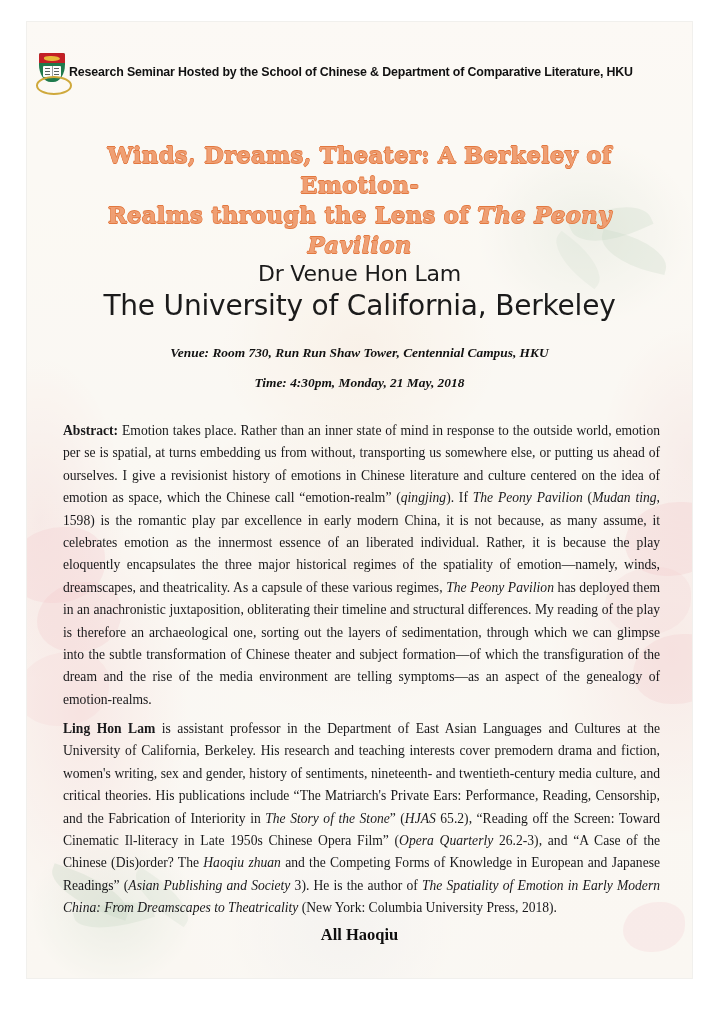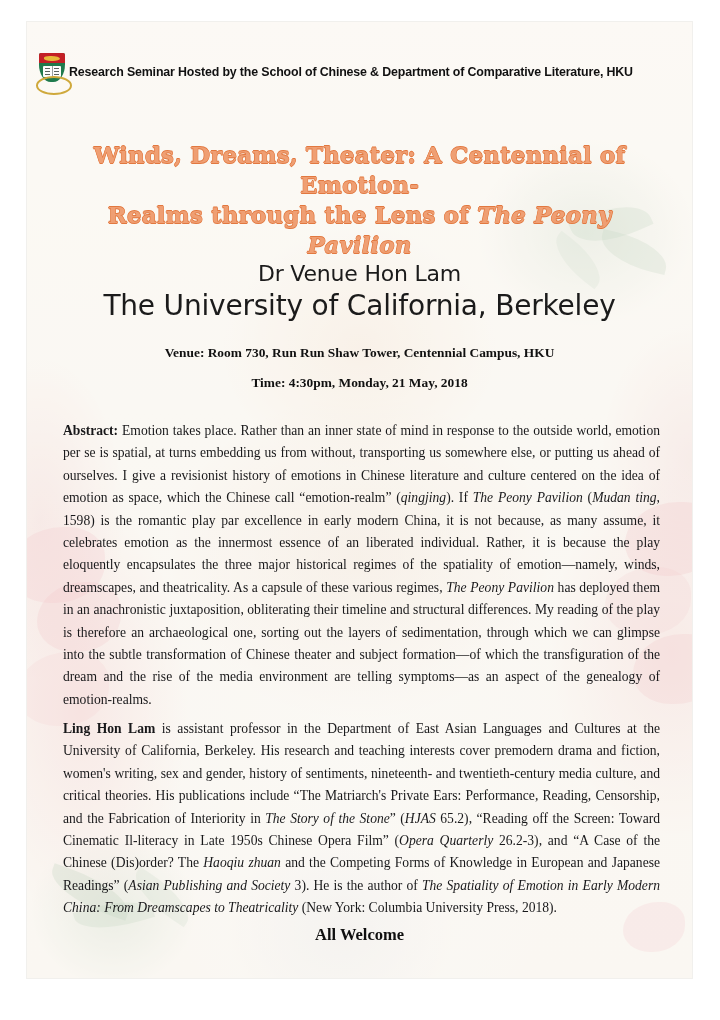--- a/index.html
+++ b/index.html
@@ -188,20 +188,21 @@
   #logistics {
     position: absolute;
     left: 45px;
     top: 316px;
     width: 575px;
     text-align: center;
     font-family: "Liberation Serif", serif;
     font-weight: bold;
     font-size: 13.4px;
     color: #111111;
+    font-style: italic;
   }
   #logistics .line { line-height: 30px; }
 
   
   .body-block {
     position: absolute;
     left: 36px;
     width: 597px;
     font-family: "Liberation Serif", serif;
     font-size: 13.6px;
@@ -267,34 +268,34 @@
             <div class="ln" style="left:11px;top:5px;width:5px;"></div>
             <div class="ln" style="left:11px;top:8px;width:5px;"></div>
           </div>
         </div>
         <div class="ring"></div>
       </div>
       <div id="header-text">Research Seminar Hosted by the School of Chinese &amp; Department of Comparative Literature, HKU</div>
     </div>
 
     <div id="title">
-      <div>Winds, Dreams, Theater: A Centennial of Emotion-</div>
+      <div>Winds, Dreams, Theater: A Berkeley of Emotion-</div>
       <div><span>Realms through the Lens of </span><span class="ital">The Peony Pavilion</span></div>
     </div>
 
     <div id="speaker">
       <div class="name">Dr Venue Hon Lam</div>
       <div class="affil">The University of California, Berkeley</div>
     </div>
 
     <div id="logistics">
       <div class="line">Venue: Room 730, Run Run Shaw Tower, Centennial Campus, HKU</div>
       <div class="line">Time: 4:30pm, Monday, 21 May, 2018</div>
     </div>
 
     <div class="body-block" id="abstract"><b>Abstract:</b><span> Emotion takes place. Rather than an inner state of mind in response to the outside world, emotion per se is spatial, at turns embedding us from without, transporting us somewhere else, or putting us ahead of ourselves. I give a revisionist history of emotions in Chinese literature and culture centered on the idea of emotion as space, which the Chinese call “emotion-realm” (</span><i>qingjing</i><span>). If </span><i>The Peony Pavilion</i><span> (</span><i>Mudan ting</i><span>, 1598) is the romantic play par excellence in early modern China, it is not because, as many assume, it celebrates emotion as the innermost essence of an liberated individual. Rather, it is because the play eloquently encapsulates the three major historical regimes of the spatiality of emotion—namely, winds, dreamscapes, and theatricality. As a capsule of these various regimes, </span><i>The Peony Pavilion</i><span> has deployed them in an anachronistic juxtaposition, obliterating their timeline and structural differences. My reading of the play is therefore an archaeological one, sorting out the layers of sedimentation, through which we can glimpse into the subtle transformation of Chinese theater and subject formation—of which the transfiguration of the dream and the rise of the media environment are telling symptoms—as an aspect of the genealogy of emotion-realms.</span></div>
 
     <div class="body-block" id="bio"><b>Ling Hon Lam</b><span> is assistant professor in the Department of East Asian Languages and Cultures at the University of California, Berkeley. His research and teaching interests cover premodern drama and fiction, women's writing, sex and gender, history of sentiments, nineteenth- and twentieth-century media culture, and critical theories. His publications include “The Matriarch's Private Ears: Performance, Reading, Censorship, and the Fabrication of Interiority in </span><i>The Story of the Stone</i><span>” (</span><i>HJAS</i><span> 65.2), “Reading off the Screen: Toward Cinematic Il-literacy in Late 1950s Chinese Opera Film” (</span><i>Opera Quarterly</i><span> 26.2-3), and “A Case of the Chinese (Dis)order? The </span><i>Haoqiu zhuan</i><span> and the Competing Forms of Knowledge in European and Japanese Readings” (</span><i>Asian Publishing and Society</i><span> 3). He is the author of </span><i>The Spatiality of Emotion in Early Modern China: From Dreamscapes to Theatricality</i><span> (New York: Columbia University Press, 2018).</span></div>
 
-    <div id="allwelcome">All Welcome</div>
+    <div id="allwelcome">All Haoqiu</div>
 
   </div>
 </div>
 
 </body></html>

